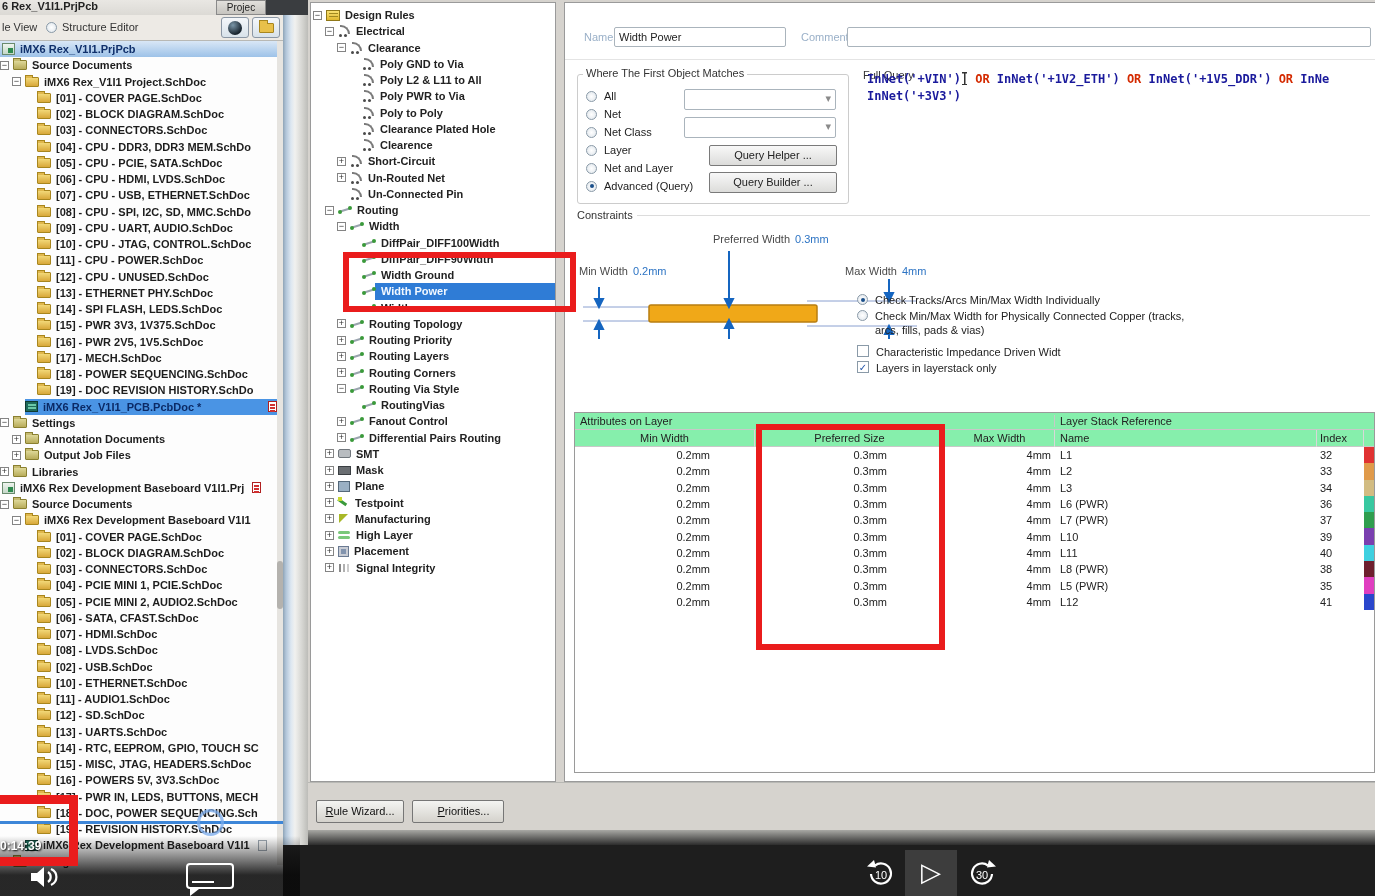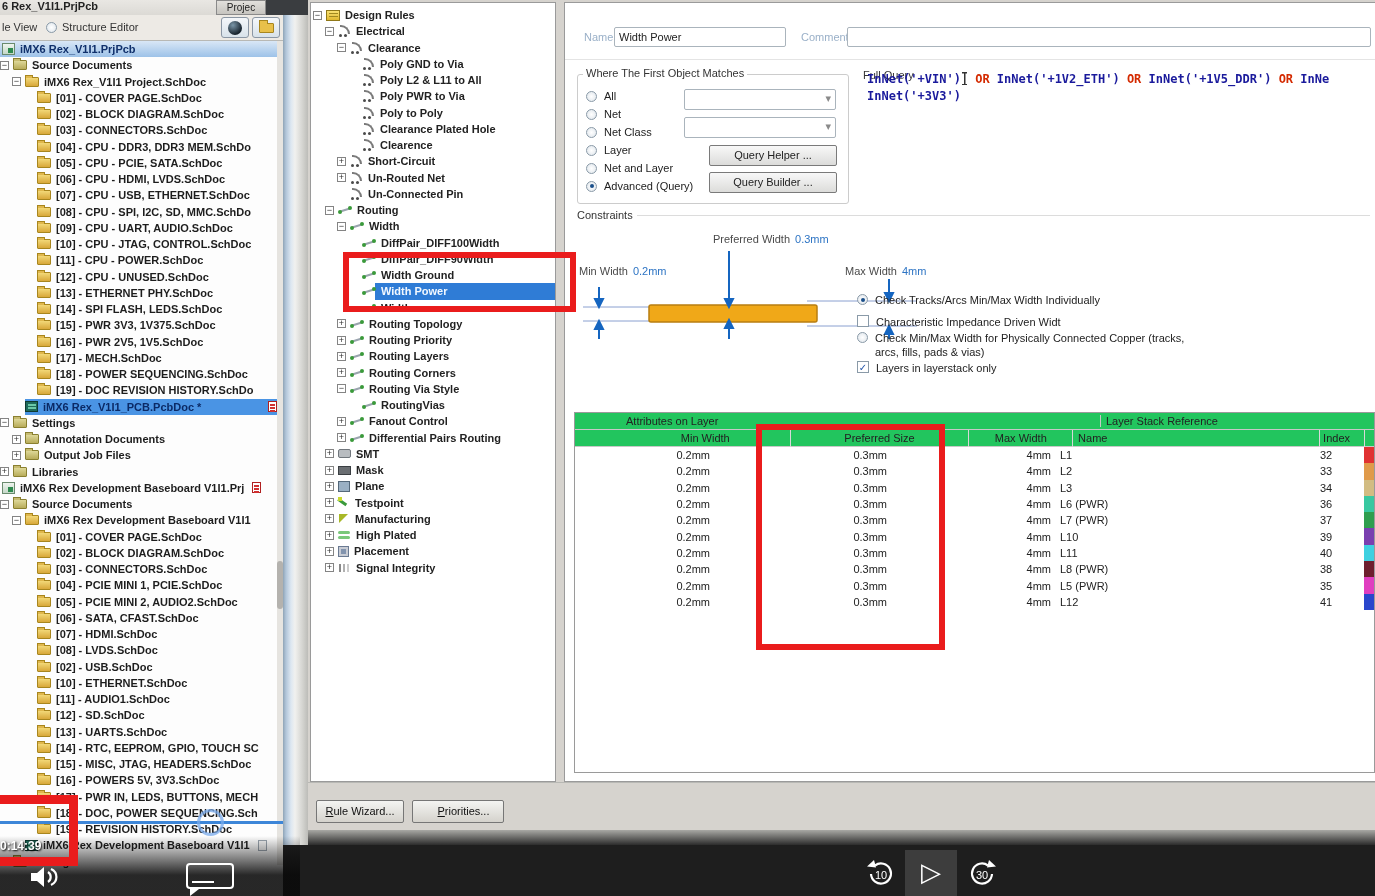--- a/index.html
+++ b/index.html
@@ -155,22 +155,22 @@
   .dvalue{color:#2d74c4;margin-left:5px;}
   #copts{position:absolute;left:292px;top:290px;width:380px;}
   .crow{display:flex;align-items:flex-start;font-size:11px;color:#222;margin-bottom:2px;line-height:14px;}
   .crow .radio{flex:none;margin-right:7px;margin-top:1px;}
   .cbox{flex:none;width:12px;height:12px;border:1px solid #8a9aa8;background:#fff;margin-right:7px;
     font-size:10px;line-height:11px;text-align:center;color:#2255aa;font-weight:bold;}
   .crow.gap{margin-top:8px;}
 
   
   #ltable{position:absolute;left:9px;top:409px;width:801px;height:361px;border:1px solid #9a9a9a;background:#fff;}
-  .ghead,.chead{display:flex;height:17px;background:#22c55e;border-bottom:1px solid #c8c8c8;
-    font-size:11px;color:#222;align-items:center;padding-left:46px;}
+  .ghead,.chead{display:flex;height:17px;background:#86efac;border-bottom:1px solid #c8c8c8;
+    font-size:11px;color:#222;align-items:center;}
   .ghead .gc1{width:480px;padding-left:5px;border-right:1px solid #c8c8c8;}
   .ghead .gc2{flex:1;padding-left:5px;}
   .chead span{display:block;border-right:1px solid #d8d8d8;height:17px;line-height:16px;}
   .c-min{width:180px;text-align:center;} .c-pref{width:190px;text-align:center;}
   .c-max{width:110px;text-align:center;} .c-name{width:262px;padding-left:5px;}
   .c-idx{width:47px;padding-left:3px;} .c-col{width:10px;border-right:none !important;}
   .drow{display:flex;height:16.3px;font-size:11px;color:#222;align-items:center;}
   .drow .d-min{width:180px;text-align:right;padding-right:45px;}
   .drow .d-pref{width:190px;text-align:right;padding-right:58px;}
   .drow .d-max{width:110px;text-align:right;padding-right:4px;}
@@ -659,21 +659,21 @@
             <span class="lbl">Testpoint</span>
           </div>
           <div class="rrow rl1">
             <span class="exp">+</span>
             <span class="ic ic-mfg"></span>
             <span class="lbl">Manufacturing</span>
           </div>
           <div class="rrow rl1">
             <span class="exp">+</span>
             <span class="ic ic-hs"></span>
-            <span class="lbl">High Plated</span>
+            <span class="lbl">High Layer</span>
           </div>
           <div class="rrow rl1">
             <span class="exp">+</span>
             <span class="ic ic-pl"></span>
             <span class="lbl">Placement</span>
           </div>
           <div class="rrow rl1">
             <span class="exp">+</span>
             <span class="ic ic-si"></span>
             <span class="lbl">Signal Integrity</span>
@@ -757,27 +757,27 @@
             <line x1="312" y1="110" x2="312" y2="104"></line>
               <path d="M312,97 l-4,8 h8 z"></path>
           </g>
         </svg>
       </div>
       <div id="copts">
           <div class="crow">
             <span class="radio on"></span>
             <span style="max-width: 310px;">Check Tracks/Arcs Min/Max Width Individually</span>
           </div>
+          <div class="crow">
+            <span class="radio"></span>
+            <span style="max-width: 310px;">Check Min/Max Width for Physically Connected Copper (tracks, arcs, fills, pads &amp; vias)</span>
+          </div>
           <div class="crow gap">
             <span class="cbox"></span>
             <span>Characteristic Impedance Driven Widt</span>
-          </div>
-          <div class="crow">
-            <span class="radio"></span>
-            <span style="max-width: 310px;">Check Min/Max Width for Physically Connected Copper (tracks, arcs, fills, pads &amp; vias)</span>
           </div>
           <div class="crow">
             <span class="cbox">✓</span>
             <span>Layers in layerstack only</span>
           </div>
         </div>
 
       <div id="ltable">
         <div class="ghead">
           <span class="gc1">Attributes on Layer</span>

